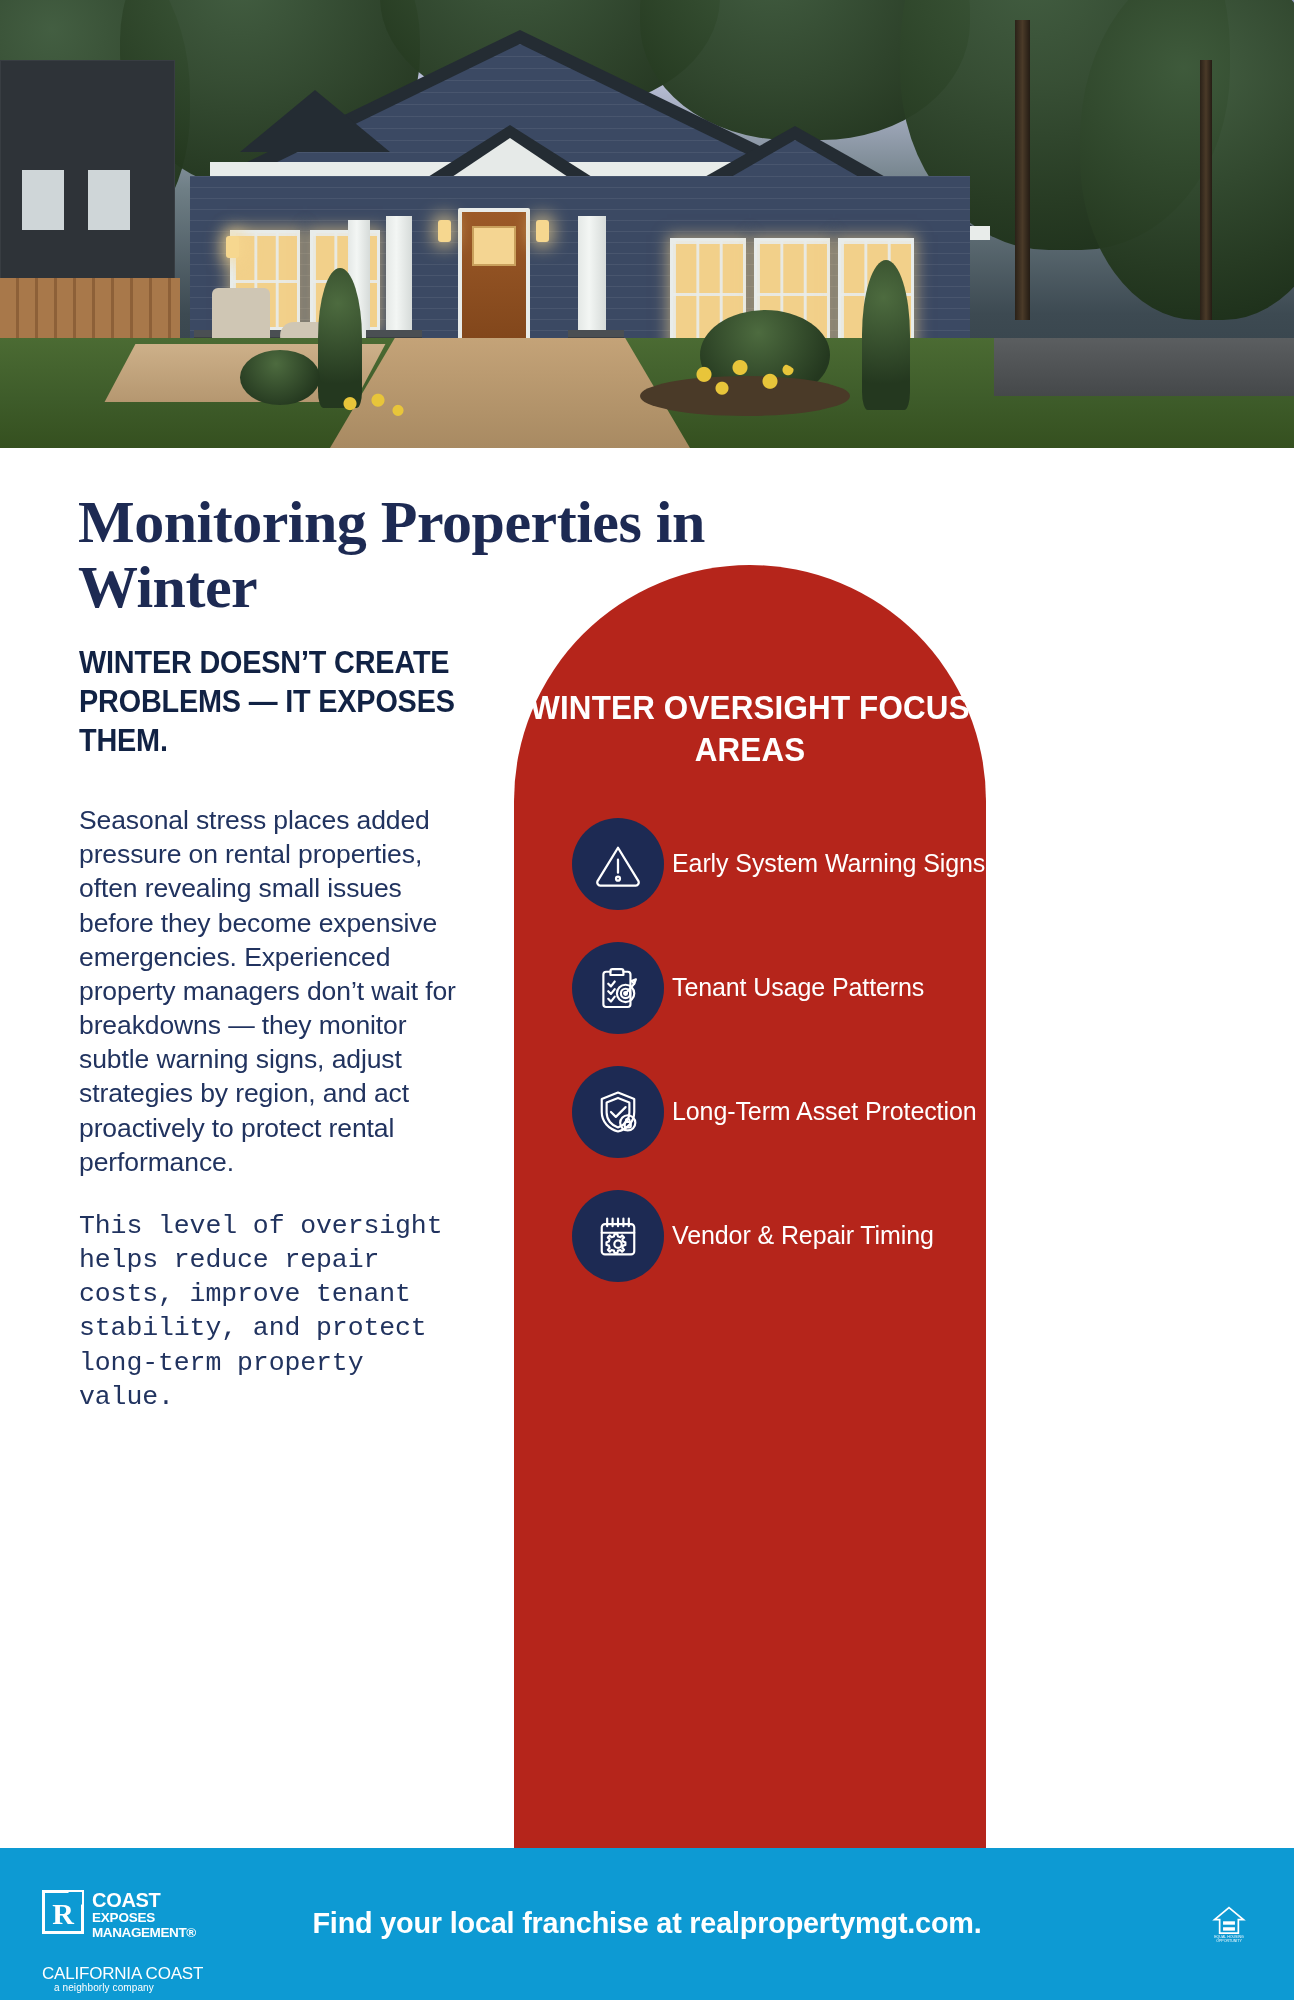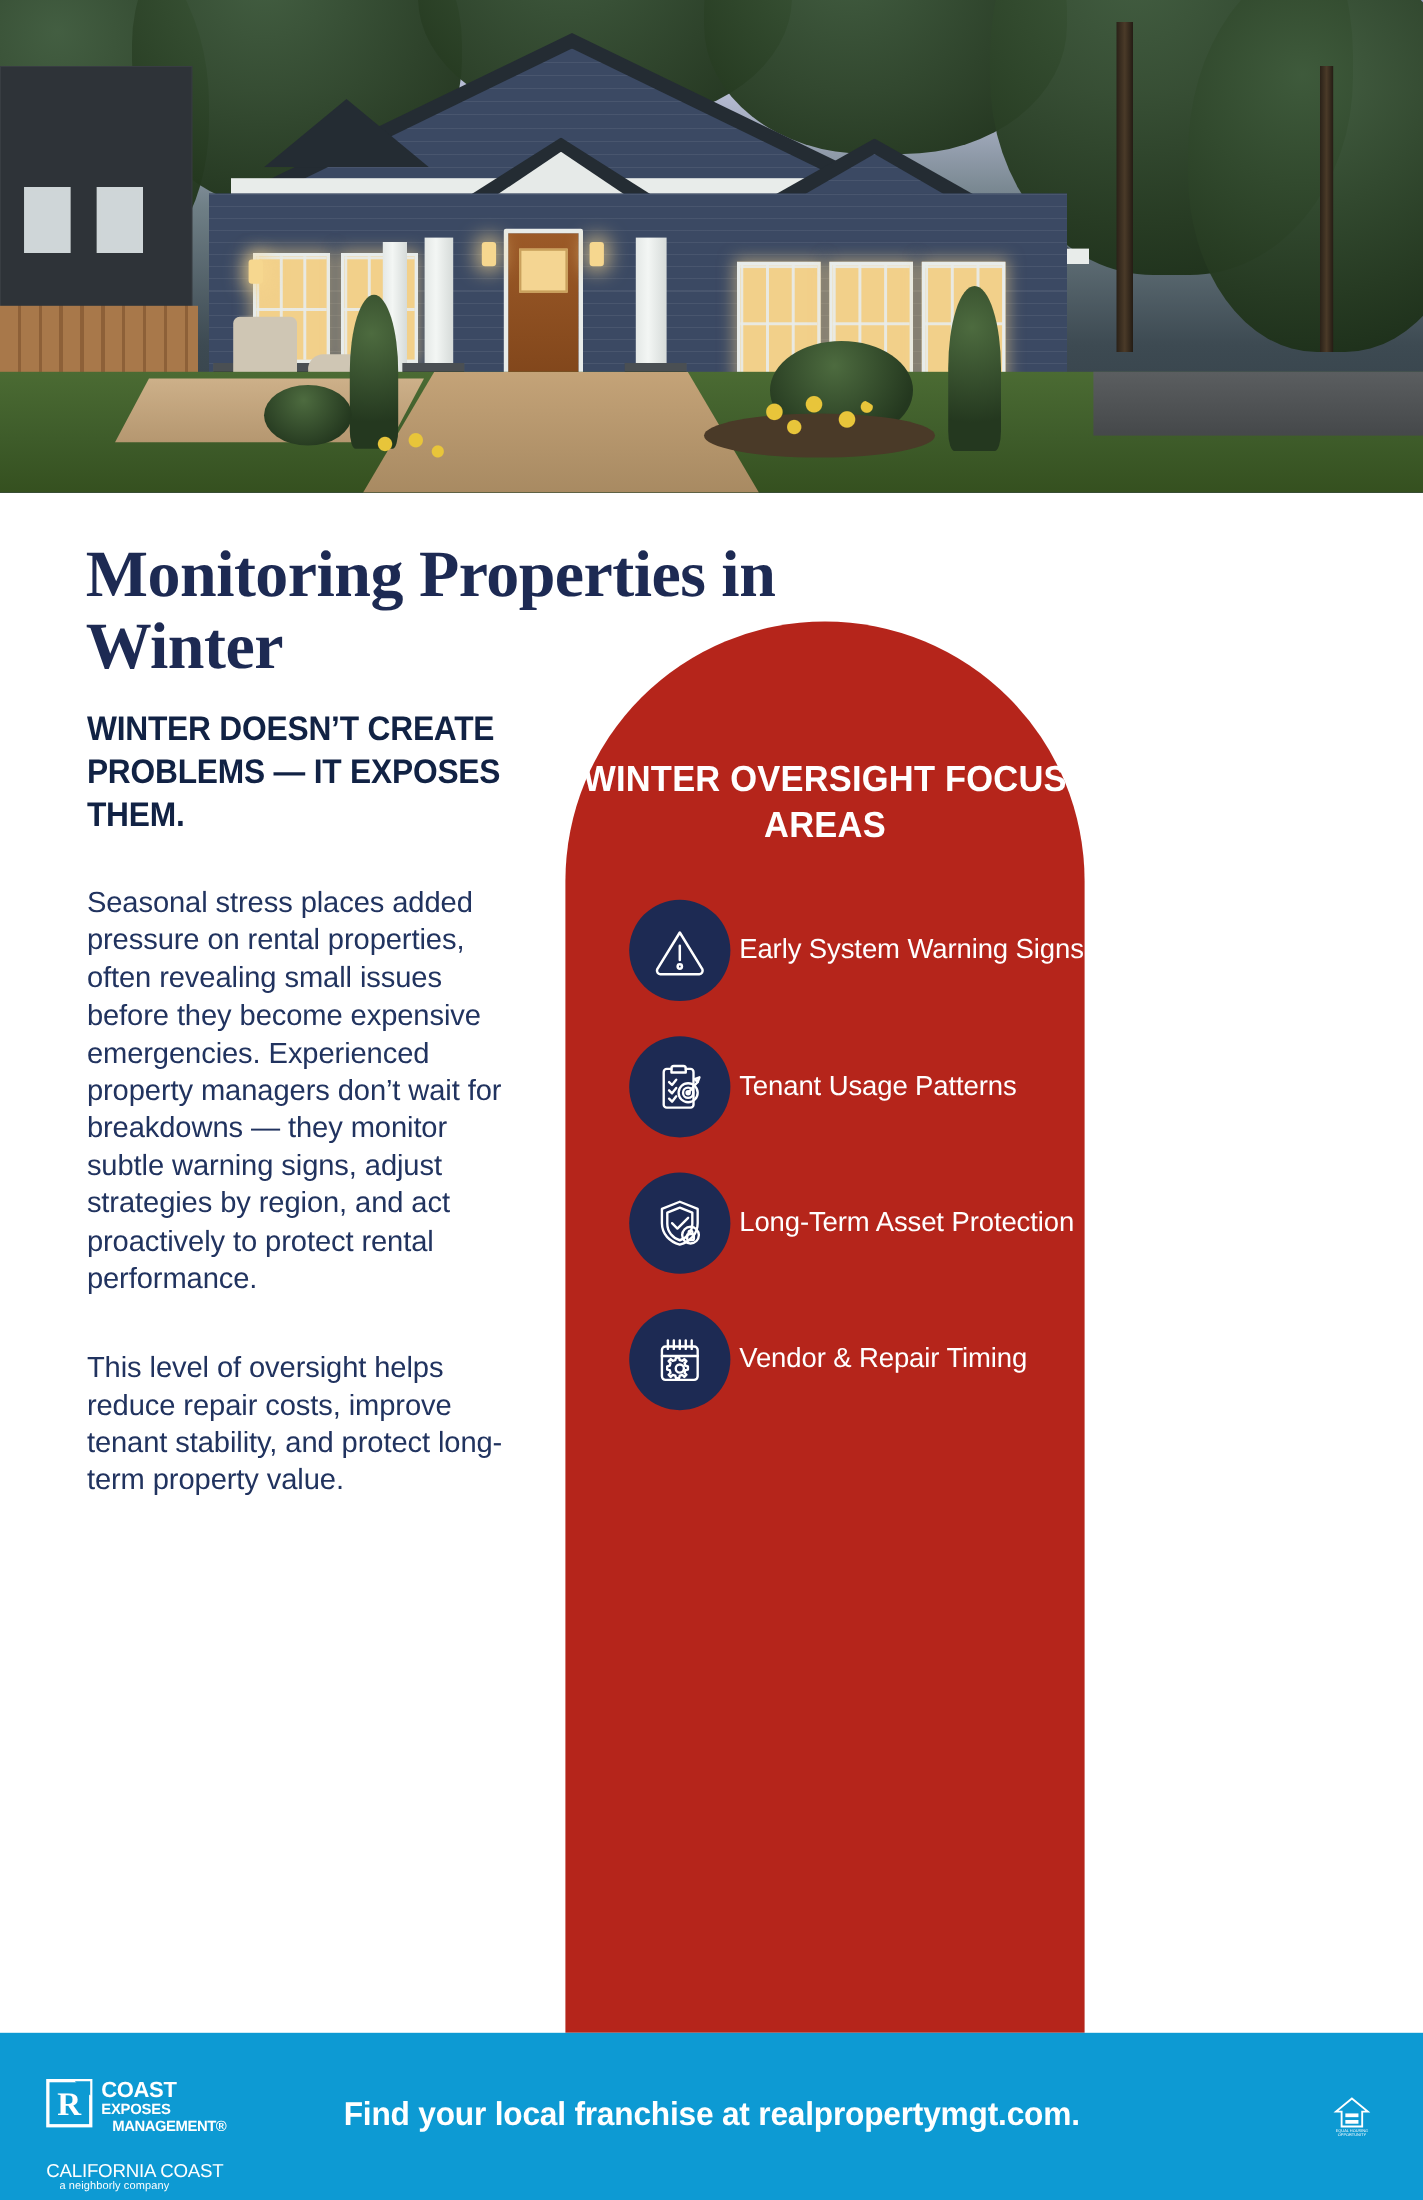--- a/index.html
+++ b/index.html
@@ -121,21 +121,21 @@
     font-weight:700; font-size:31px; line-height:1.26;
     color:#112244; letter-spacing:-0.2px;
     transform:scaleX(.93); transform-origin:left top;
   }
 
   .body-col { position:absolute; left:79px; top:355px; width:390px; }
   .body-col p {
     font-size:26.5px; line-height:1.29; color:#21335F;
     font-weight:400; letter-spacing:-0.1px;
   }
-  .body-col p + p { margin-top:47px; }
+  .body-col p + p { margin-top:30px;font-family:Liberation Mono, monospace; }
 
   
   .red-panel {
     position:absolute; left:514px; top:117px; width:472px; height:1283px;
     background:#B5251B;
     border-radius:236px 236px 0 0;
   }
   .panel-title {
     position:absolute; left:0; top:122px; width:100%;
     text-align:center; color:#ffffff;
@@ -173,21 +173,21 @@
     position:absolute; inset:4px; color:#fff; font-family:"Liberation Serif", serif;
     font-weight:700; font-size:30px; line-height:34px; text-align:center;
   }
   .logo-mark .roofline {
     position:absolute; right:-1px; top:-1px; width:0; height:0;
     border-left:14px solid transparent; border-top:13px solid #0D9AD3;
   }
   .logo-text { color:#fff; line-height:1; }
   .logo-text .l1 { font-size:20px; font-weight:700; letter-spacing:-.3px; }
   .logo-text .l2 { font-size:13.5px; font-weight:700; letter-spacing:-.2px; margin-top:1px; }
-  .logo-text .l3 { font-size:13.5px; font-weight:700; letter-spacing:-.4px; margin-top:1px;margin-left:10px; }
+  .logo-text .l3 { font-size:13.5px; font-weight:700; letter-spacing:-.4px; margin-top:1px; }
   .logo-sub {
     position:absolute; left:42px; top:116px; color:#fff;
     font-size:17px; font-weight:400; letter-spacing:-.2px;
   }
   .logo-sub2 {
     position:absolute; left:54px; top:134px; color:#fff;
     font-size:10px; letter-spacing:.1px;
   }
   .logo-sub2 b { font-weight:400; }
   .footer-cta {

